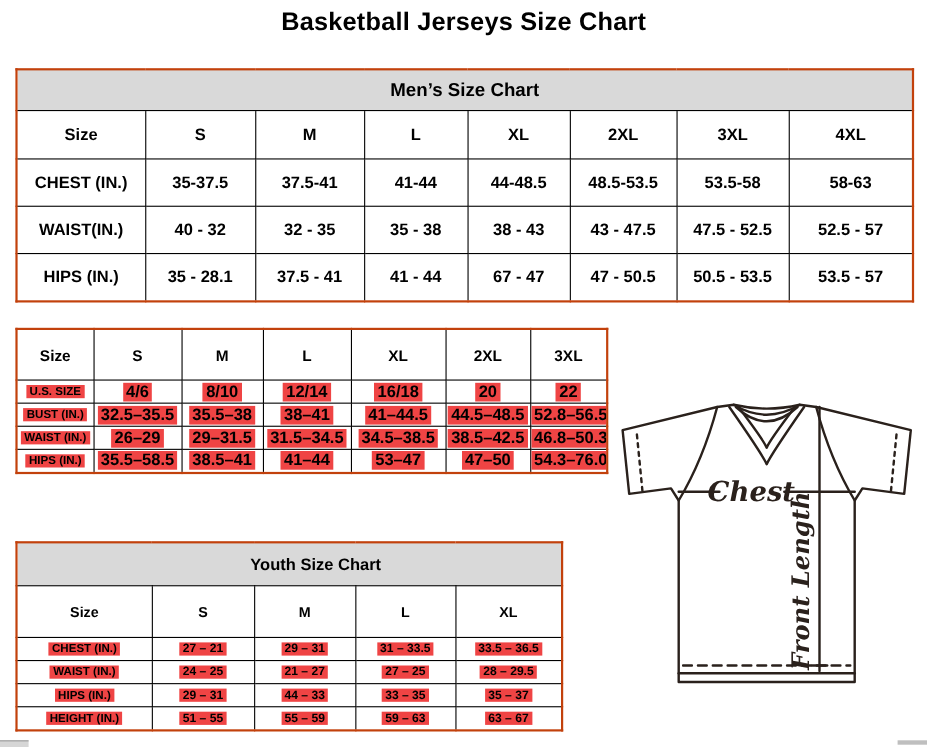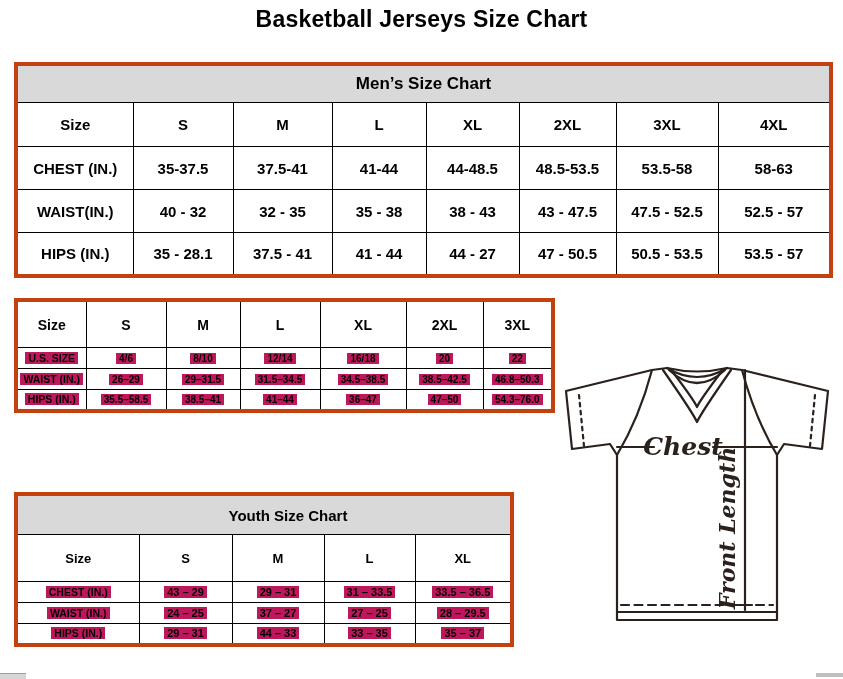--- a/index.html
+++ b/index.html
@@ -23,47 +23,47 @@
   }
   table.size-table td,table.size-table th{
     border:1px solid #000;
     text-align:center;
     vertical-align:middle;
     font-weight:bold;
     padding:0;
     overflow:hidden;
     white-space:nowrap;
   }
-  table.size-table{border:4px solid #c2410c;}
+  table.size-table{border:2px solid #c2410c;}
   td.band{
     background:#d9d9d9;
     font-weight:bold;
   }
   
   #mens-table{left:14px;top:62px;width:815px;}
   #mens-table td.band{height:36px;font-size:17px;}
   #mens-table tr.cols th{height:43px;font-size:15px;}
   #mens-table tbody tr{height:43px;}
   #mens-table tbody td{font-size:15px;}
   
   #womens-table{left:14px;top:298px;width:537px;}
   #womens-table td.band{height:38px;font-size:15px;}
   #womens-table tr.cols th{height:45px;font-size:14px;}
   #womens-table tbody tr{height:21px;}
-  #womens-table tbody td{font-size:10px;}
+  #womens-table tbody td{font-size:15px;}
   #womens-table tbody td.rowlabel{font-size:10.5px;}
   
   #youth-table{left:14px;top:492px;width:496px;}
   #youth-table td.band{height:38px;font-size:15px;padding-left:48px;}
   #youth-table tr.cols th{height:46px;font-size:13px;}
   #youth-table tbody tr{height:21px;}
   #youth-table tbody td{font-size:11px;}
   #youth-table tbody td.rowlabel{font-size:10.5px;}
   
-  .hl{background:#be185d;padding:0 3px;}
+  .hl{background:#ef4444;padding:0 3px;}
   
   .jersey-diagram{
     position:absolute;left:556px;top:358px;width:282px;height:272px;
   }
   
   .scroll-frag-left{
     position:absolute;left:0;top:673px;width:26px;height:6px;
     background:#d6d6d6;border-top:1px solid #9c9c9c;
   }
   .scroll-frag-right{
@@ -121,21 +121,21 @@
         <td><span>38 - 43</span></td>
         <td><span>43 - 47.5</span></td>
         <td><span>47.5 - 52.5</span></td>
         <td><span>52.5 - 57</span></td>
       </tr>
       <tr>
         <td class="rowlabel"><span>HIPS (IN.)</span></td>
         <td><span>35 - 28.1</span></td>
         <td><span>37.5 - 41</span></td>
         <td><span>41 - 44</span></td>
-        <td><span>44 - 27</span></td>
+        <td><span>67 - 47</span></td>
         <td><span>47 - 50.5</span></td>
         <td><span>50.5 - 53.5</span></td>
         <td><span>53.5 - 57</span></td>
       </tr>
     </tbody>
 </table>
 
 <table class="size-table" id="womens-table">
   <colgroup>
     <col style="width:70px">
@@ -161,34 +161,43 @@
       <tr>
         <td class="rowlabel"><span class="hl">U.S. SIZE</span></td>
         <td><span class="hl">4/6</span></td>
         <td><span class="hl">8/10</span></td>
         <td><span class="hl">12/14</span></td>
         <td><span class="hl">16/18</span></td>
         <td><span class="hl">20</span></td>
         <td><span class="hl">22</span></td>
       </tr>
       <tr>
+        <td class="rowlabel"><span class="hl">BUST (IN.)</span></td>
+        <td><span class="hl">32.5–35.5</span></td>
+        <td><span class="hl">35.5–38</span></td>
+        <td><span class="hl">38–41</span></td>
+        <td><span class="hl">41–44.5</span></td>
+        <td><span class="hl">44.5–48.5</span></td>
+        <td><span class="hl">52.8–56.5</span></td>
+      </tr>
+      <tr>
         <td class="rowlabel"><span class="hl">WAIST (IN.)</span></td>
         <td><span class="hl">26–29</span></td>
         <td><span class="hl">29–31.5</span></td>
         <td><span class="hl">31.5–34.5</span></td>
         <td><span class="hl">34.5–38.5</span></td>
         <td><span class="hl">38.5–42.5</span></td>
         <td><span class="hl">46.8–50.3</span></td>
       </tr>
       <tr>
         <td class="rowlabel"><span class="hl">HIPS (IN.)</span></td>
         <td><span class="hl">35.5–58.5</span></td>
         <td><span class="hl">38.5–41</span></td>
         <td><span class="hl">41–44</span></td>
-        <td><span class="hl">36–47</span></td>
+        <td><span class="hl">53–47</span></td>
         <td><span class="hl">47–50</span></td>
         <td><span class="hl">54.3–76.0</span></td>
       </tr>
     </tbody>
 </table>
 
 <table class="size-table" id="youth-table">
   <colgroup>
     <col style="width:123px">
       <col style="width:93px">
@@ -204,38 +213,45 @@
         <th>Size</th>
         <th>S</th>
         <th>M</th>
         <th>L</th>
         <th>XL</th>
       </tr>
   </thead>
   <tbody>
       <tr>
         <td class="rowlabel"><span class="hl">CHEST (IN.)</span></td>
-        <td><span class="hl">43 – 29</span></td>
+        <td><span class="hl">27 – 21</span></td>
         <td><span class="hl">29 – 31</span></td>
         <td><span class="hl">31 – 33.5</span></td>
         <td><span class="hl">33.5 – 36.5</span></td>
       </tr>
       <tr>
         <td class="rowlabel"><span class="hl">WAIST (IN.)</span></td>
         <td><span class="hl">24 – 25</span></td>
-        <td><span class="hl">37 – 27</span></td>
+        <td><span class="hl">21 – 27</span></td>
         <td><span class="hl">27 – 25</span></td>
         <td><span class="hl">28 – 29.5</span></td>
       </tr>
       <tr>
         <td class="rowlabel"><span class="hl">HIPS (IN.)</span></td>
         <td><span class="hl">29 – 31</span></td>
         <td><span class="hl">44 – 33</span></td>
         <td><span class="hl">33 – 35</span></td>
         <td><span class="hl">35 – 37</span></td>
+      </tr>
+      <tr>
+        <td class="rowlabel"><span class="hl">HEIGHT (IN.)</span></td>
+        <td><span class="hl">51 – 55</span></td>
+        <td><span class="hl">55 – 59</span></td>
+        <td><span class="hl">59 – 63</span></td>
+        <td><span class="hl">63 – 67</span></td>
       </tr>
     </tbody>
 </table>
 
 <svg class="jersey-diagram" viewBox="0 0 282 272" xmlns="http://www.w3.org/2000/svg">
   <g stroke="#2a211c" stroke-width="2.2" fill="none" stroke-linejoin="round" stroke-linecap="round">
 
     <path fill="#ffffff" d="M111 10 Q141 17 171 10 L186 12 L272 33 L266 91 L228 86 L221 97 L221 262 L61 262 L61 97 L54 86 L16 91 L10 33 L96 12 Z"></path>
 
     <path d="M96 12 C88 42 76 72 61 97"></path>

